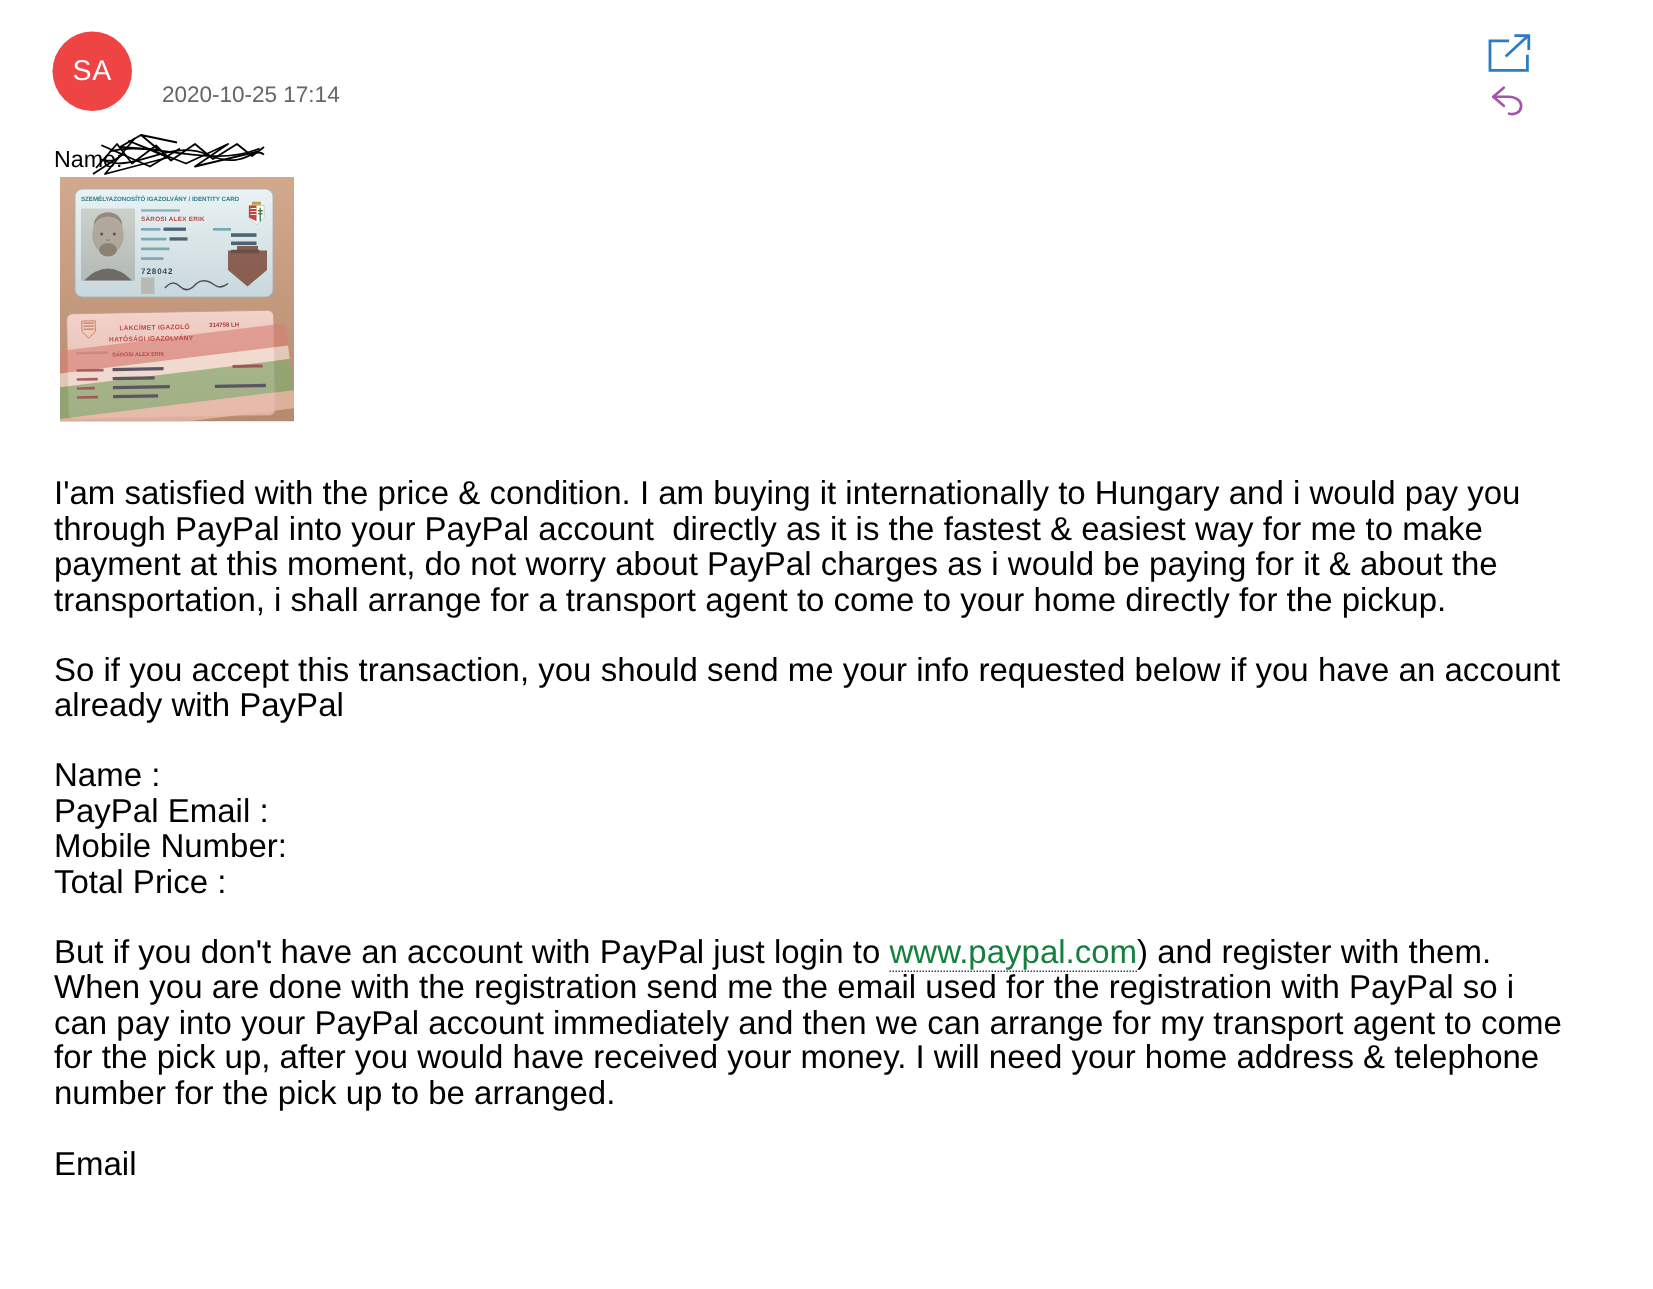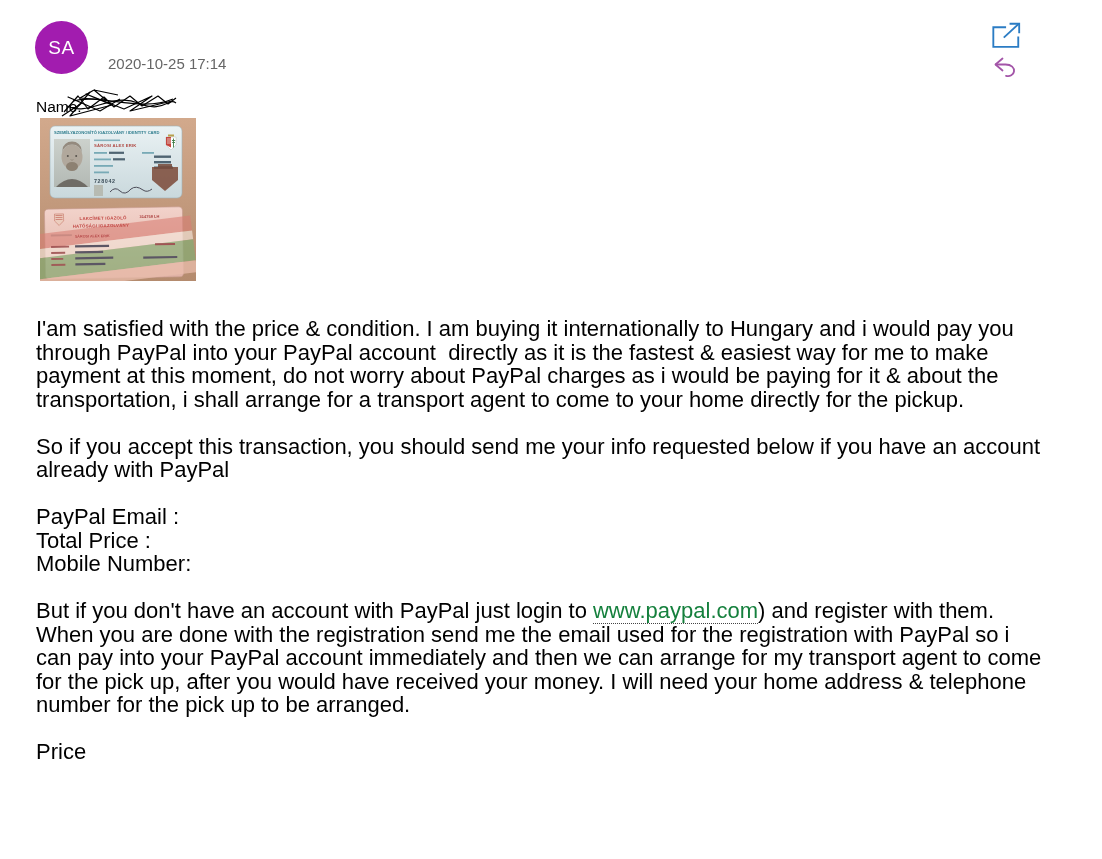--- a/index.html
+++ b/index.html
@@ -10,21 +10,21 @@
     font-family: "Liberation Sans", sans-serif;
     color: #000;
     overflow: hidden;
   }
 
   
   .header { position: relative; height: 84px; }
   .avatar {
     position: absolute; left: 35px; top: 21px;
     width: 53px; height: 53px; border-radius: 50%;
-    background: #a21caf; color: #fff;
+    background: #ef4444; color: #fff;
     display: flex; align-items: center; justify-content: center;
     font-size: 19px; letter-spacing: 0.5px;
   }
   .sender {
     position: absolute; left: 108px; top: 24px;
     font-size: 17.5px; font-weight: bold; color: #1b1b1b;
     white-space: pre;
   }
   .date {
     position: absolute; left: 108px; top: 55px;
@@ -210,22 +210,23 @@
     </g>
   </svg>
 </div>
 
 <div class="body-text">
   <div class="para">I'am satisfied with the price &amp; condition. I am buying it internationally to Hungary and i would pay you through PayPal into your PayPal account  directly as it is the fastest &amp; easiest way for me to make payment at this moment, do not worry about PayPal charges as i would be paying for it &amp; about the transportation, i shall arrange for a transport agent to come to your home directly for the pickup.</div>
 
   <div class="para">So if you accept this transaction, you should send me your info requested below if you have an account already with PayPal</div>
 
   <div class="fields">
+    <div>Name :</div>
     <div>PayPal Email :</div>
+    <div>Mobile Number:</div>
     <div>Total Price :</div>
-    <div>Mobile Number:</div>
   </div>
 
   <div class="para"><span>But if you don't have an account with PayPal just login to </span><a class="paypal-link">www.paypal.com</a><span>) and register with them. When you are done with the registration send me the email used for the registration with PayPal so i can pay into your PayPal account immediately and then we can arrange for my transport agent to come for the pick up, after you would have received your money. I will need your home address &amp; telephone number for the pick up to be arranged.</span></div>
 
 
-  <div class="para last">Price</div>
+  <div class="para last">Email</div>
 </div>
 
 </body></html>

